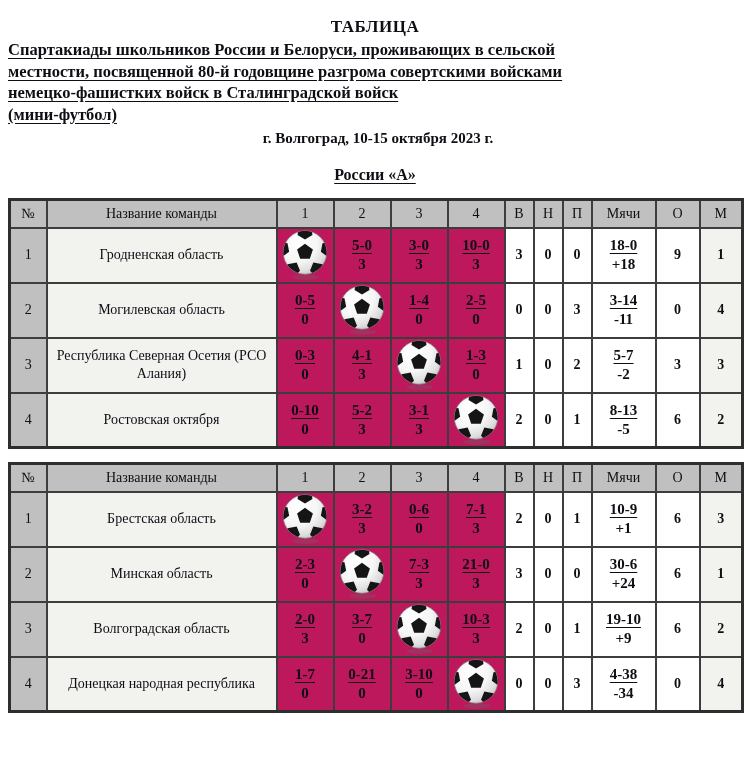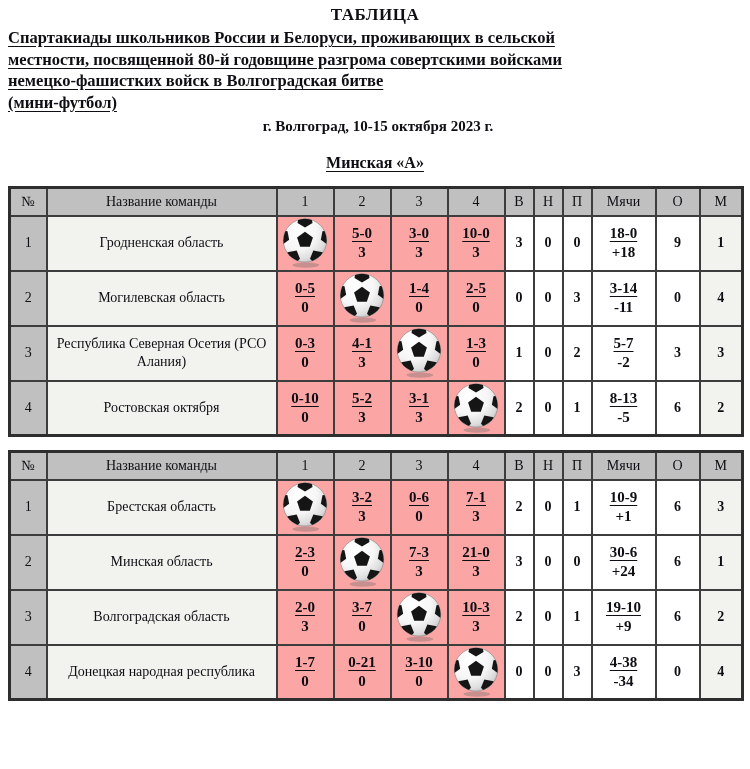--- a/index.html
+++ b/index.html
@@ -1,31 +1,31 @@
 <!DOCTYPE html>
 <html><head>
 <meta charset="utf-8">
 <style>
   html,body{margin:0;padding:0;background:#ffffff;}
   body{width:750px;font-family:"Liberation Serif",serif;color:#0e0e14;}
-  .doc{padding:4px 8px 3px;}
+  .doc{padding:16px 8px 3px;}
   .title{font-size:17px;font-weight:bold;text-align:center;letter-spacing:.5px;line-height:21px;}
   .subtitle{margin-top:2px;}
   .sub-line{font-size:16.5px;font-weight:bold;text-align:left;text-decoration:underline;text-underline-offset:3px;line-height:21.5px;}
   .loc{font-size:15px;font-weight:bold;margin:4px 0 0 6px;line-height:19px;text-align:center;}
   .group-heading{font-size:16px;font-weight:bold;text-align:center;text-decoration:underline;text-underline-offset:3px;margin-top:16px;line-height:21px;}
   table.results{border-collapse:collapse;table-layout:fixed;width:733px;margin-top:13px;border:3px solid #2e2e2e;}
   table.results th,table.results td{border:2px solid #3d3d3d;text-align:center;vertical-align:middle;padding:0;overflow:hidden;}
   table.results thead tr{height:28px;}
   table.results thead th{background:#c0c0c0;font-weight:normal;font-size:14px;}
   table.results tbody tr{height:55px;}
   td.c-num{background:#c0c0c0;font-size:14px;}
   td.c-team{background:#f2f2ef;font-weight:normal;font-size:14px;padding:0 10px;line-height:1.3;}
   td.c-stat{font-weight:bold;font-size:14px;background:#ffffff;}
-  td.c-match{background:#fca5a5;font-family:Liberation Serif, serif;}
+  td.c-match{background:#be185d;font-family:Liberation Serif, serif;}
   td.c-place{background:#f2f2ef;font-weight:bold;font-size:14px;}
   .stack{display:inline-block;}
   .stack .top{font-weight:bold;font-size:15px;text-decoration:underline;text-underline-offset:3px;line-height:1.15;}
   .stack .bot{font-weight:bold;font-size:15px;line-height:1.15;margin-top:2px;}
   .ball{display:block;margin:0 auto;}
   .hidden-defs{position:absolute;width:0;height:0;}
 </style>
 </head>
 <body>
 
@@ -43,27 +43,27 @@
   </defs>
 </svg>
 
 <div class="doc">
 
   <div class="title">ТАБЛИЦА</div>
 
   <div class="subtitle">
     <div class="sub-line">Спартакиады школьников России и Белоруси, проживающих в сельской</div>
     <div class="sub-line">местности, посвященной 80-й годовщине разгрома совертскими войсками</div>
-    <div class="sub-line">немецко-фашистких войск в Волгоградская битве</div>
+    <div class="sub-line">немецко-фашистких войск в Сталинградской войск</div>
     <div class="sub-line">(мини-футбол)</div>
   </div>
 
   <div class="loc">г. Волгоград, 10-15 октября 2023 г.</div>
 
-  <div class="group-heading">Минская «А»</div>
+  <div class="group-heading">России «А»</div>
   <table class="results">
     <colgroup>
       <col style="width:37px">
         <col style="width:230px">
       <col style="width:57px">
         <col style="width:57px">
         <col style="width:57px">
         <col style="width:57px">
       <col style="width:29px">
         <col style="width:29px">

